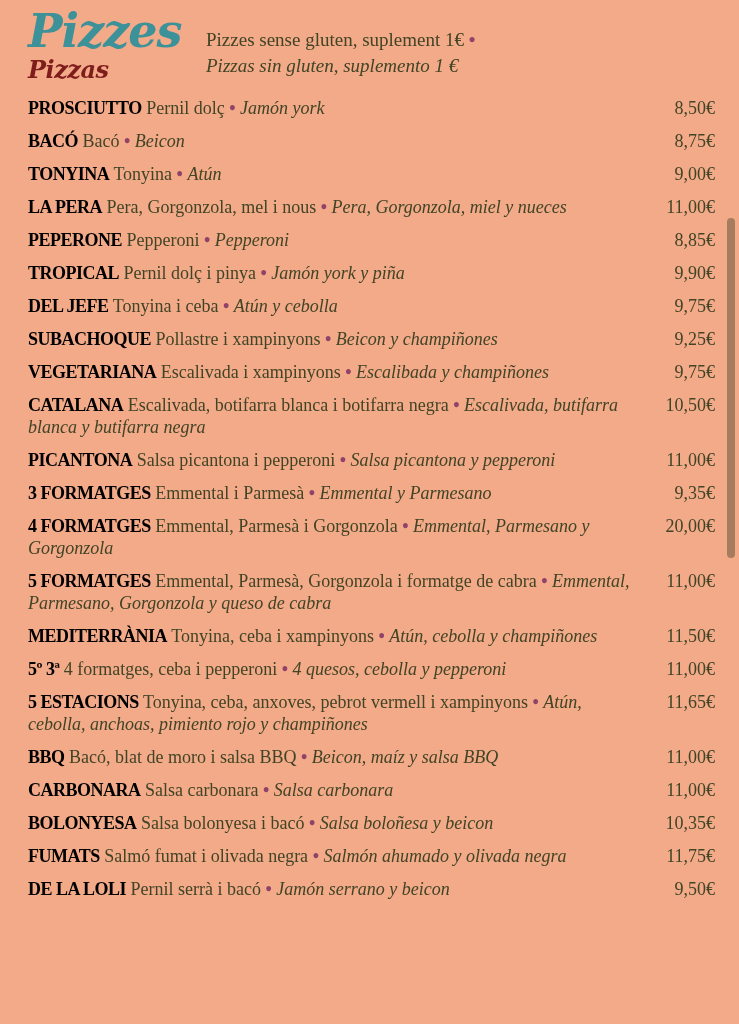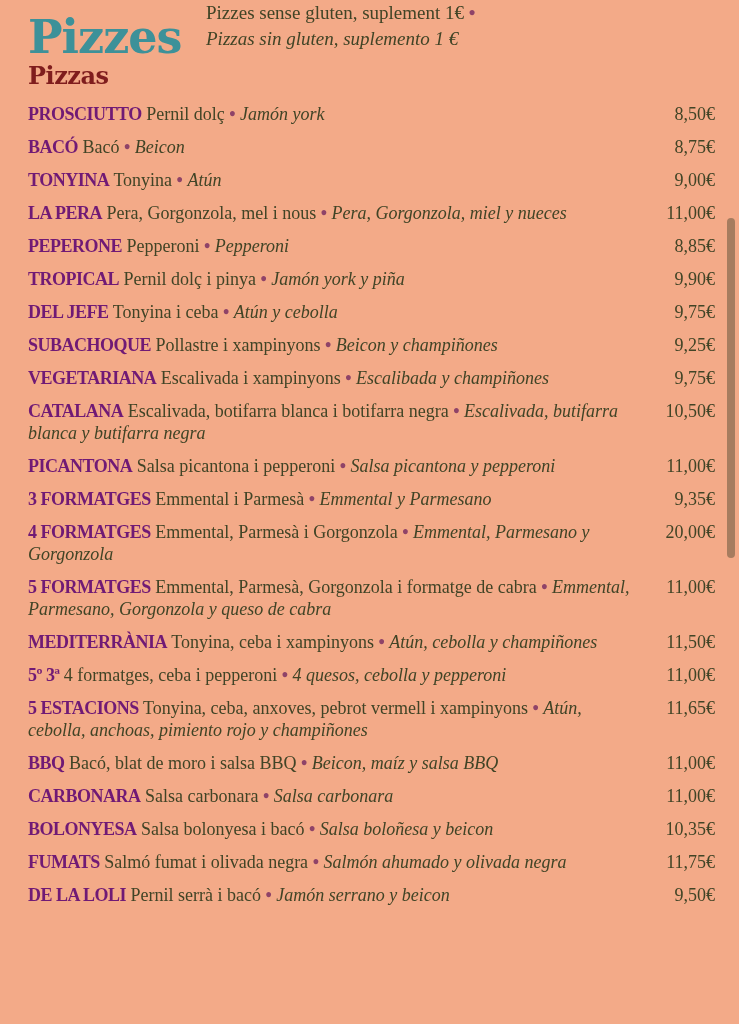--- a/index.html
+++ b/index.html
@@ -20,41 +20,43 @@
     box-sizing: border-box;
     width: 739px;
   }
   
   .header {
     display: flex;
     align-items: flex-start;
   }
   .title-block {
     flex: 0 0 178px;
-    padding-top: 14px;
+    padding-top: 8px;
+    font-style: italic;
   }
   .title {
     margin: 0;
     font-family: "DejaVu Serif", serif;
     font-weight: 700;
     font-size: 46px;
     line-height: 1.02;
     color: #3D9199;
     letter-spacing: -1px;
   }
   .subtitle {
     font-family: "DejaVu Serif", serif;
     font-weight: 700;
     font-size: 24px;
     line-height: 1.05;
     color: #7f1d1d;
     margin-top: 2px;
     letter-spacing: -0.5px;
   }
   .note-block {
+    padding-top: 27px;
     font-size: 19px;
     line-height: 1.35;
   }
   .note-line2 { font-style: italic; }
   
   .intro {
     margin: 13px 0 0 0;
     font-size: 19px;
     line-height: 1.32;
     max-width: 600px;
@@ -73,21 +75,21 @@
     justify-content: space-between;
     align-items: flex-start;
     margin-bottom: 11px;
     font-size: 18px;
     line-height: 22px;
   }
   .item-text {
     max-width: 602px;
   }
   .item-name {
-    color: #701a75;
+    color: #000000;
     font-weight: 700;
     letter-spacing: -0.5px;
   }
   .item-desc-es { font-style: italic; }
   .item-price {
     flex: 0 0 78px;
     text-align: right;
     white-space: nowrap;
   }
   

